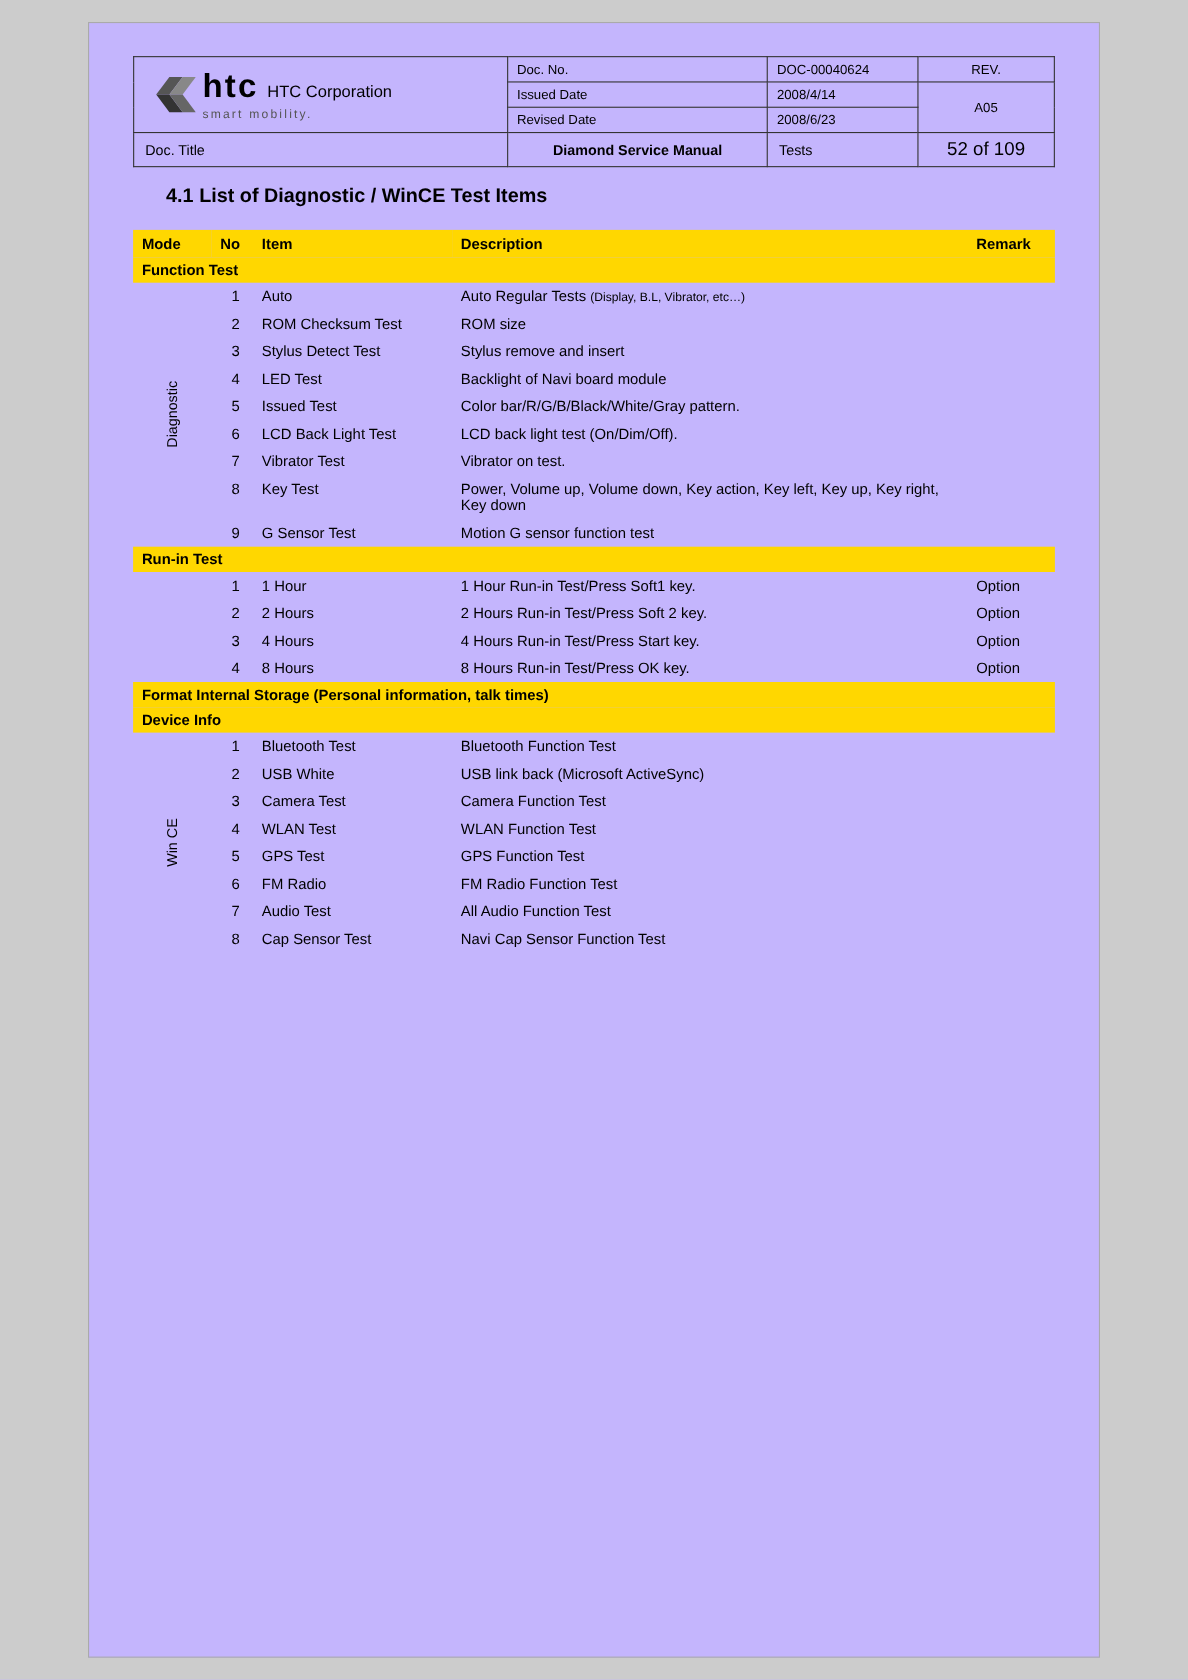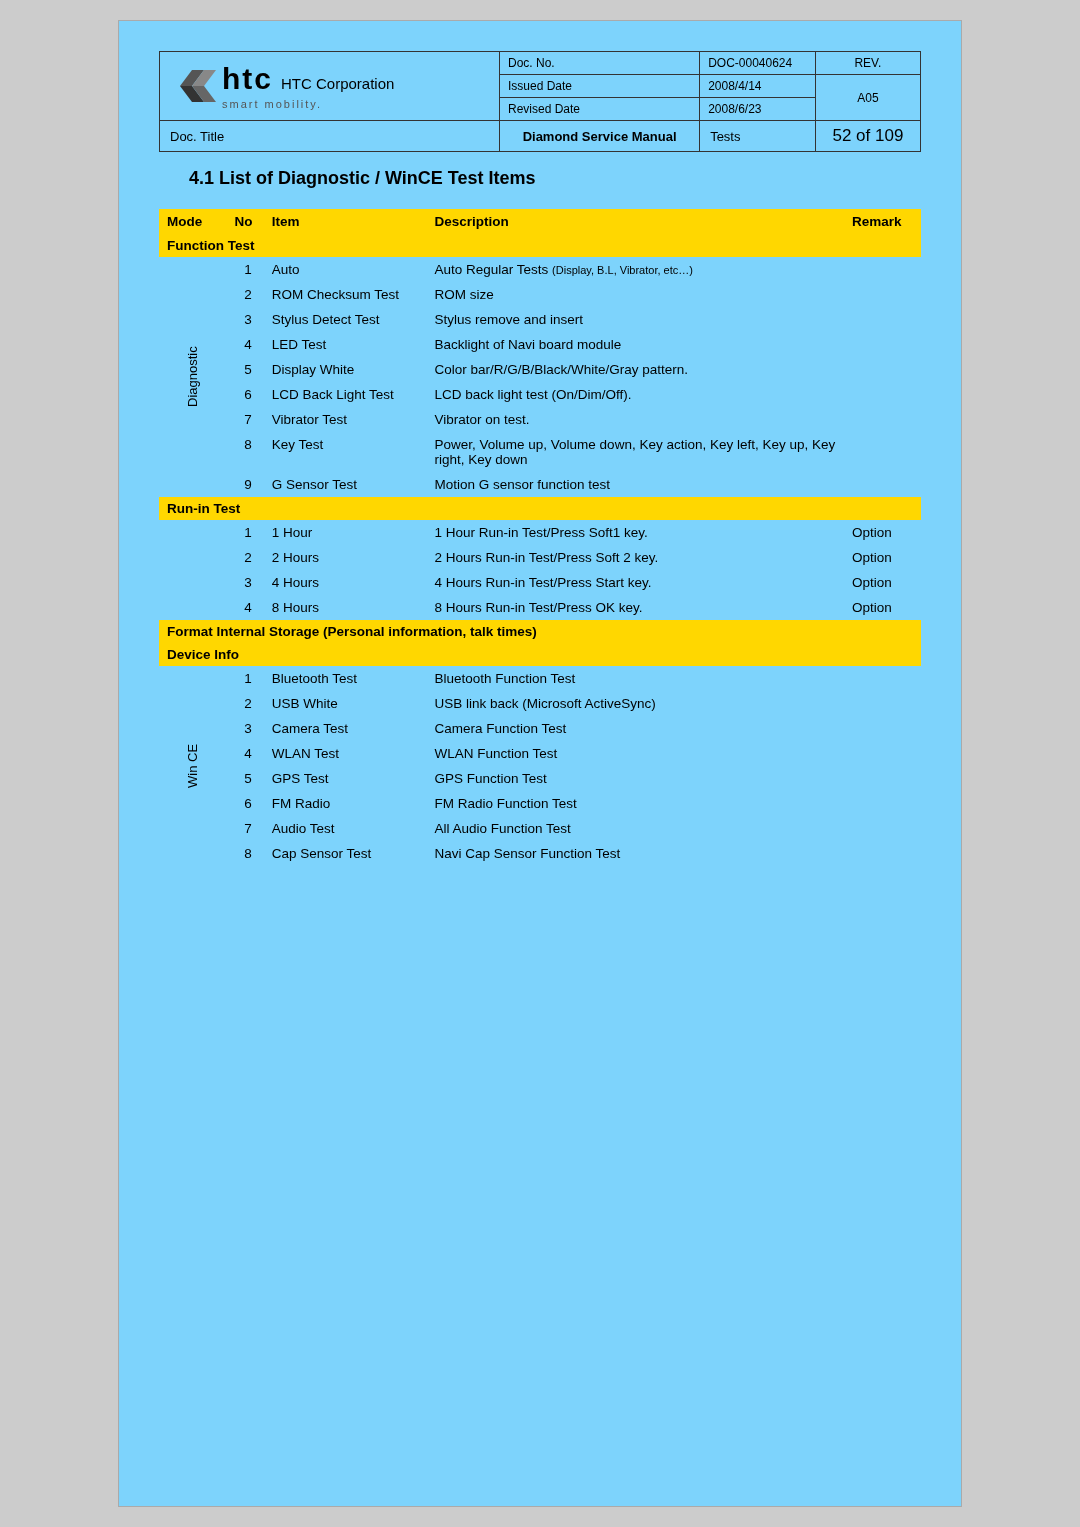--- a/index.html
+++ b/index.html
@@ -6,22 +6,22 @@
     body {
       background: #ccc;
       display: flex;
       justify-content: center;
       align-items: flex-start;
       min-height: 100vh;
       font-family: Arial, sans-serif;
       padding: 20px;
     }
     .page {
-      background: #7dd3fc;
-      width: 844px;
+      background: #c4b5fd;
+      width: 920px;
       min-height: 1487px;
       padding: 30px 40px 40px 40px;
       border: 1px solid #aaa;
       position: relative;
     }
     
     .header-table {
       width: 100%;
       border-collapse: collapse;
       margin-bottom: 0;
@@ -228,21 +228,21 @@
           <td></td>
         </tr>
         <tr class="data-row">
           <td class="no-cell">4</td>
           <td>LED Test</td>
           <td>Backlight of Navi board module</td>
           <td></td>
         </tr>
         <tr class="data-row">
           <td class="no-cell">5</td>
-          <td>Display White</td>
+          <td>Issued Test</td>
           <td>Color bar/R/G/B/Black/White/Gray pattern.</td>
           <td></td>
         </tr>
         <tr class="data-row">
           <td class="no-cell">6</td>
           <td>LCD Back Light Test</td>
           <td>LCD back light test (On/Dim/Off).</td>
           <td></td>
         </tr>
         <tr class="data-row">

